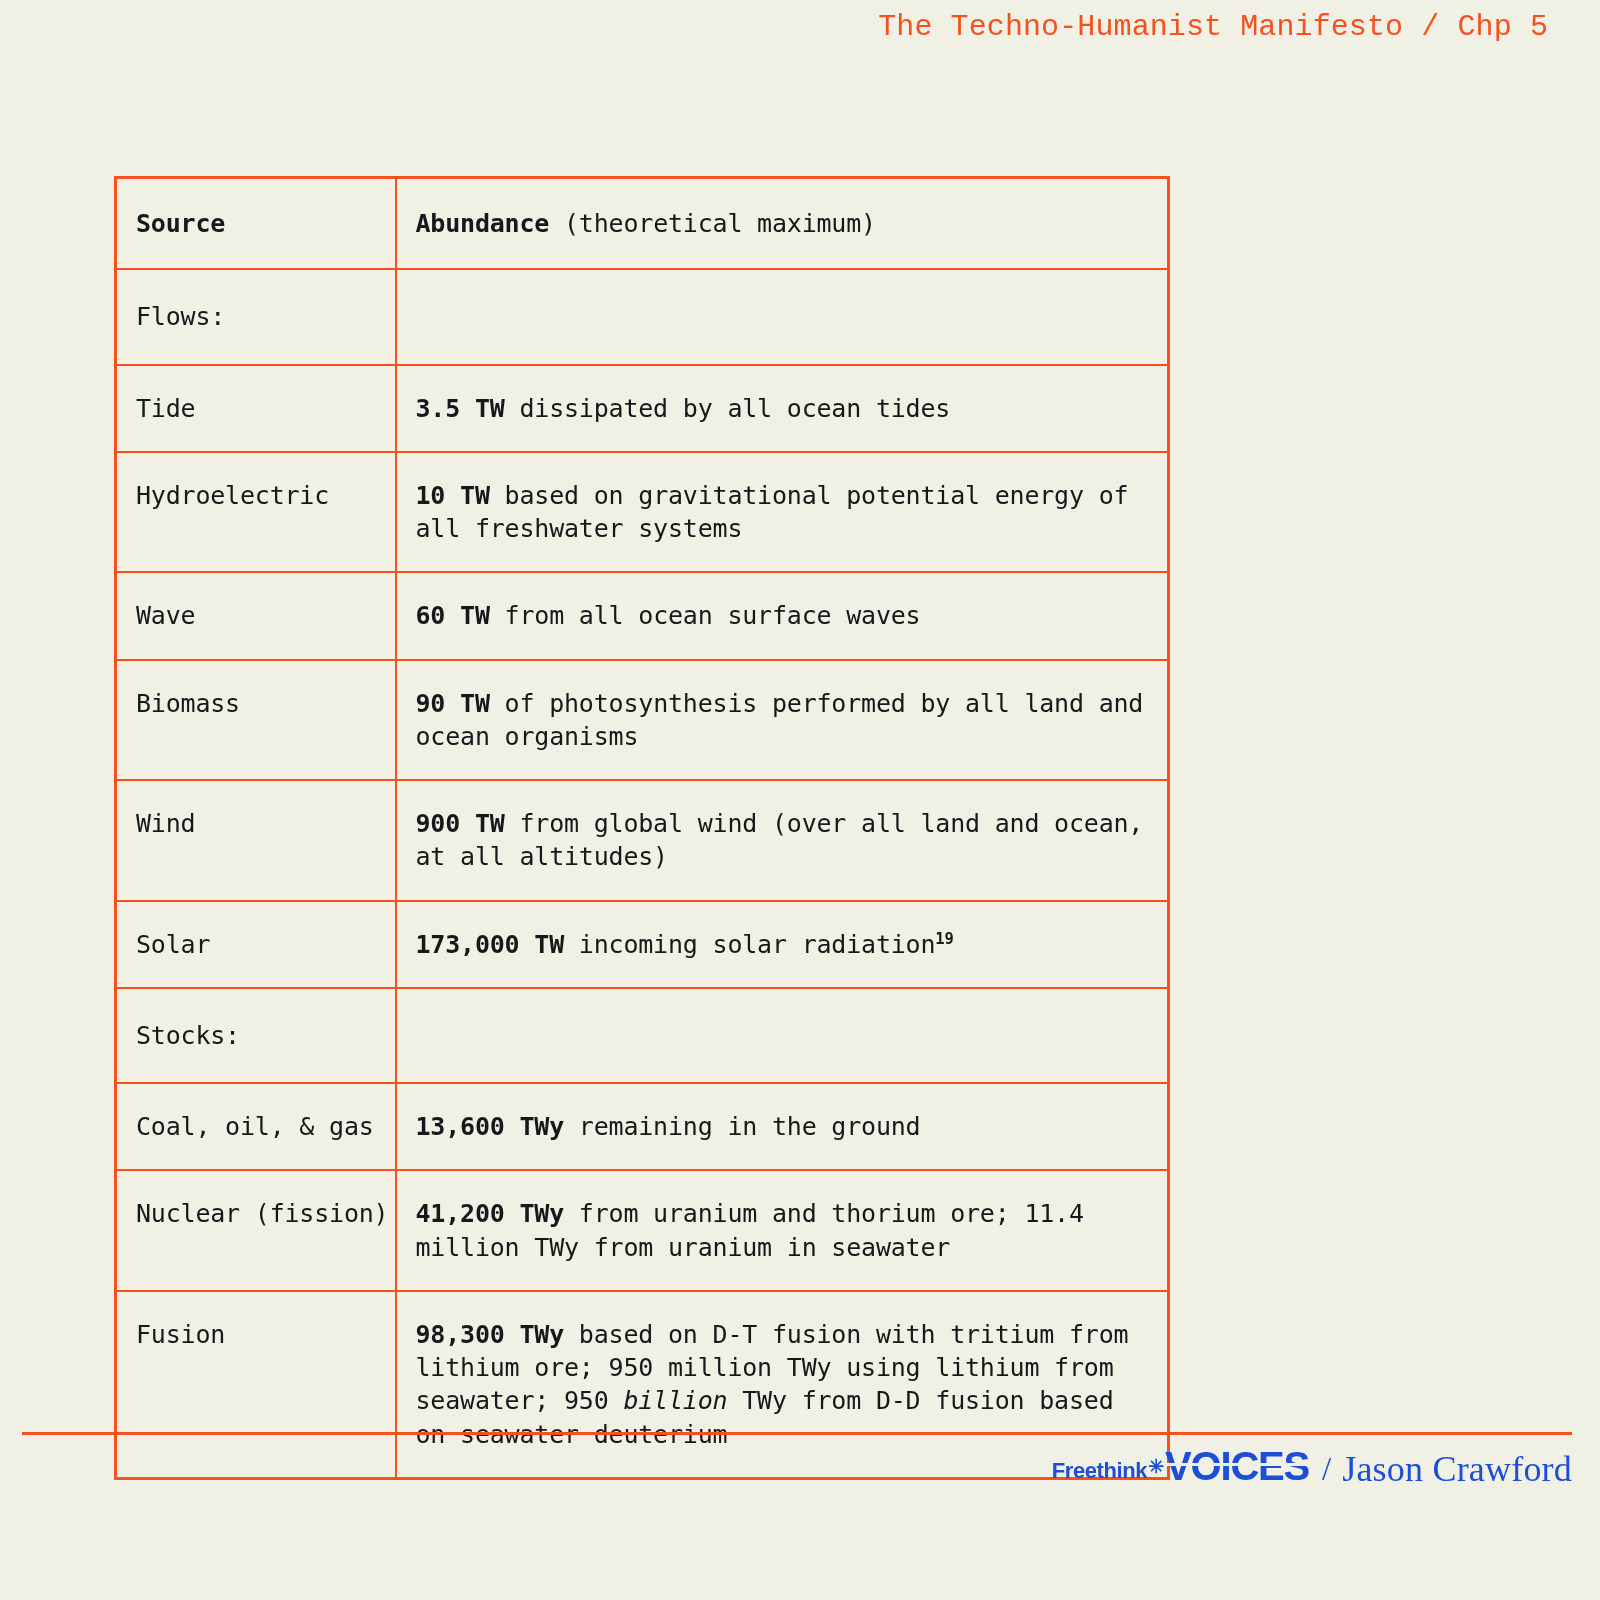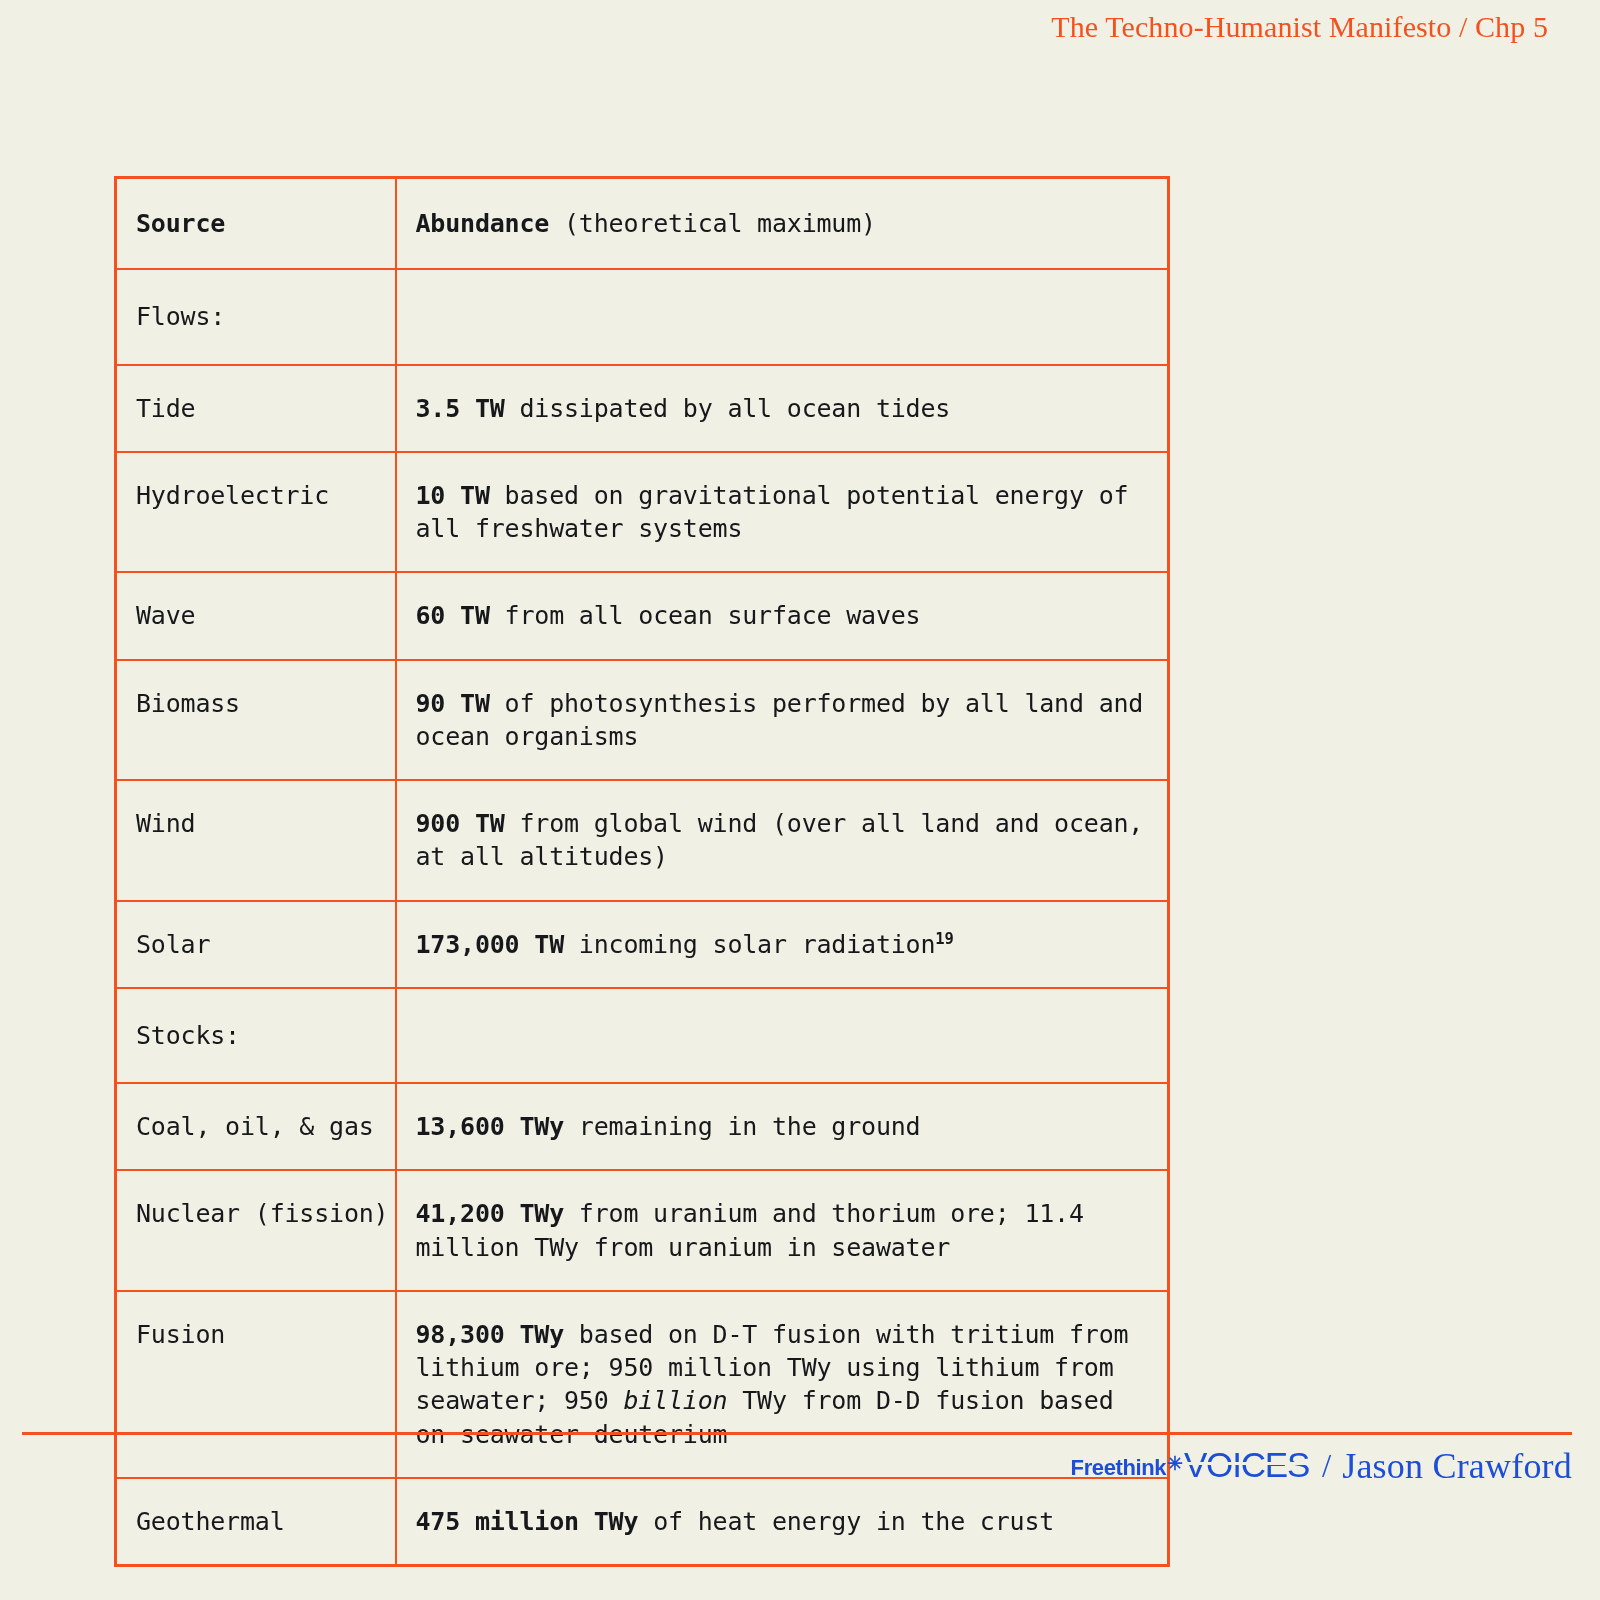--- a/index.html
+++ b/index.html
@@ -14,21 +14,21 @@
     position: relative;
     overflow: hidden;
     -webkit-font-smoothing: antialiased;
   }
 
   
   #running-head {
     position: absolute;
     top: 10px;
     right: 52px;
-    font-family: Liberation Serif, serif;
+    font-family: Liberation Mono, monospace;
     font-size: 30px;
     letter-spacing: 0.1px;
     color: #f4511e;
     white-space: nowrap;
   }
 
   
   #energy-table-wrap {
     position: absolute;
     left: 114px;
@@ -112,22 +112,22 @@
   #brand-asterisk {
     font-family: "Liberation Sans", sans-serif;
     font-size: 19px;
     font-weight: 700;
     position: relative;
     top: -6px;
     margin: 0 1px 0 1px;
   }
   #brand-voices {
     font-family: "Liberation Sans", sans-serif;
-    font-weight: 400;
-    font-size: 35px;
+    font-weight: 700;
+    font-size: 40px;
     letter-spacing: -1.2px;
     position: relative;
     top: 1px;
   }
   #brand-voices .stencil {
     display: inline-block;
     position: relative;
   }
   #brand-voices .stencil::after {
     content: "";
@@ -206,24 +206,20 @@
           <td class="abundance-cell"><span class="val">13,600 TWy</span><span> remaining in the ground</span></td>
         </tr>
         <tr>
           <td class="source-cell">Nuclear (fission)</td>
           <td class="abundance-cell"><span class="val">41,200 TWy</span><span> from uranium and thorium ore; 11.4 million TWy from uranium in seawater</span></td>
         </tr>
         <tr>
           <td class="source-cell">Fusion</td>
           <td class="abundance-cell"><span class="val">98,300 TWy</span><span> based on D-T fusion with tritium from lithium ore; 950 million TWy using lithium from seawater; 950 </span><span class="ital">billion</span><span> TWy from D-D fusion based on seawater deuterium</span></td>
         </tr>
-        <tr>
-          <td class="source-cell">Geothermal</td>
-          <td class="abundance-cell"><span class="val">475 million TWy</span><span> of heat energy in the crust</span></td>
-        </tr>
       </tbody>
   </table>
 </div>
 
 <div id="footer-rule"></div>
 <div id="footer-bar">
   <span id="brand-freethink">Freethink</span>
   <span id="brand-asterisk">✳</span>
   <span id="brand-voices"><span class="stencil">V</span><span class="stencil">O</span><span class="stencil">I</span><span class="stencil">C</span><span class="stencil">E</span><span class="stencil">S</span></span>
   <span id="footer-sep">/</span>

